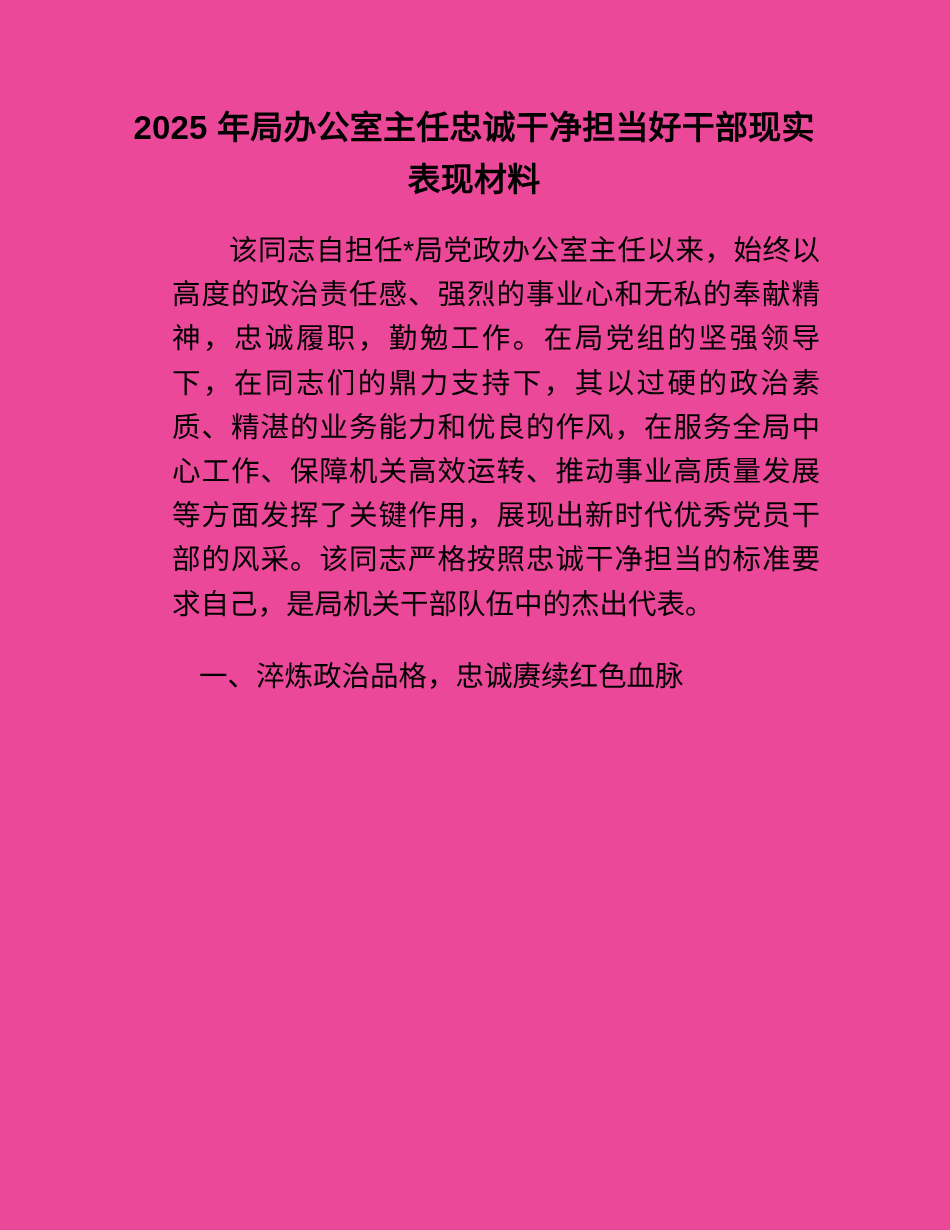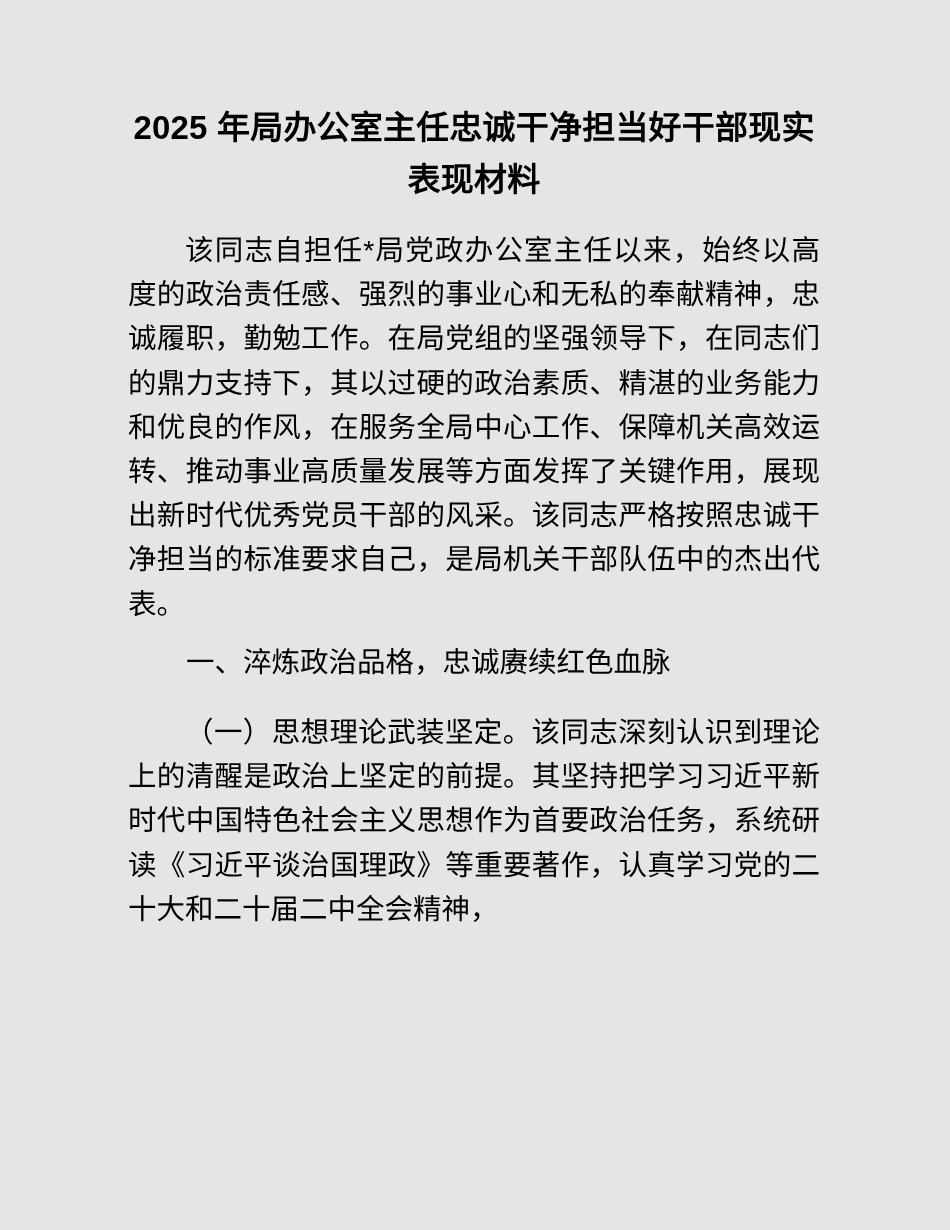--- a/index.html
+++ b/index.html
@@ -14,21 +14,21 @@
     overflow: hidden;
     font-family: "Liberation Sans", "DejaVu Sans", sans-serif;
     color: #000000;
     -webkit-font-smoothing: antialiased;
   }
 
   .page {
     position: relative;
     width: 950px;
     height: 1230px;
-    background: #e5e5e5;
+    background: #ec4899;
     box-sizing: border-box;
   }
 
   .content {
     position: absolute;
     left: 128px;
     top: 0;
     width: 692px;
   }
 
@@ -55,37 +55,37 @@
     text-align: justify;
     text-justify: inter-ideograph;
     text-align-last: left;
     letter-spacing: 0px;
     word-break: break-all;
     white-space: pre-wrap;
   }
 
   .para.indent {
     text-indent: 2em;
+    margin-left: 44px;
   }
 
   
   .gap-after-title { height: 22px; }
   .gap-para        { height: 12px; }
   .gap-heading-top { height: 14px; }
   .gap-heading-bot { height: 12px; }
 
   .section-heading {
-    margin: 1px;
+    margin: 14px;
     padding: 0;
     font-size: 28.5px;
     font-weight: 400;
     line-height: 44.2px;
     text-indent: 2em;
     word-break: break-all;
-    font-family: Liberation Serif, serif;
   }
 </style>
 </head>
 <body>
 
 <div class="page">
   <div class="content">
 
     <h1 class="doc-title">2025 年局办公室主任忠诚干净担当好干部现实表现材料</h1>
 
@@ -95,16 +95,15 @@
 
     <div class="gap-heading-top"></div>
 
     <p class="section-heading">一、淬炼政治品格，忠诚赓续红色血脉</p>
 
     <div class="gap-heading-bot"></div>
 
 
     <div class="gap-para"></div>
 
-    <p class="para indent">（一）思想理论武装坚定。该同志深刻认识到理论上的清醒是政治上坚定的前提。其坚持把学习习近平新时代中国特色社会主义思想作为首要政治任务，系统研读《习近平谈治国理政》等重要著作，认真学习党的二十大和二十届二中全会精神，</p>
 
   </div>
 </div>
 
 </body></html>

